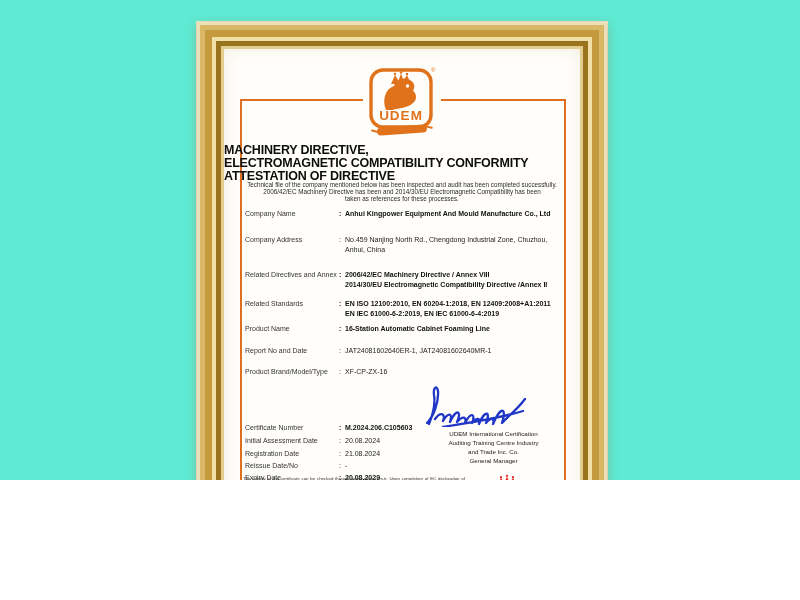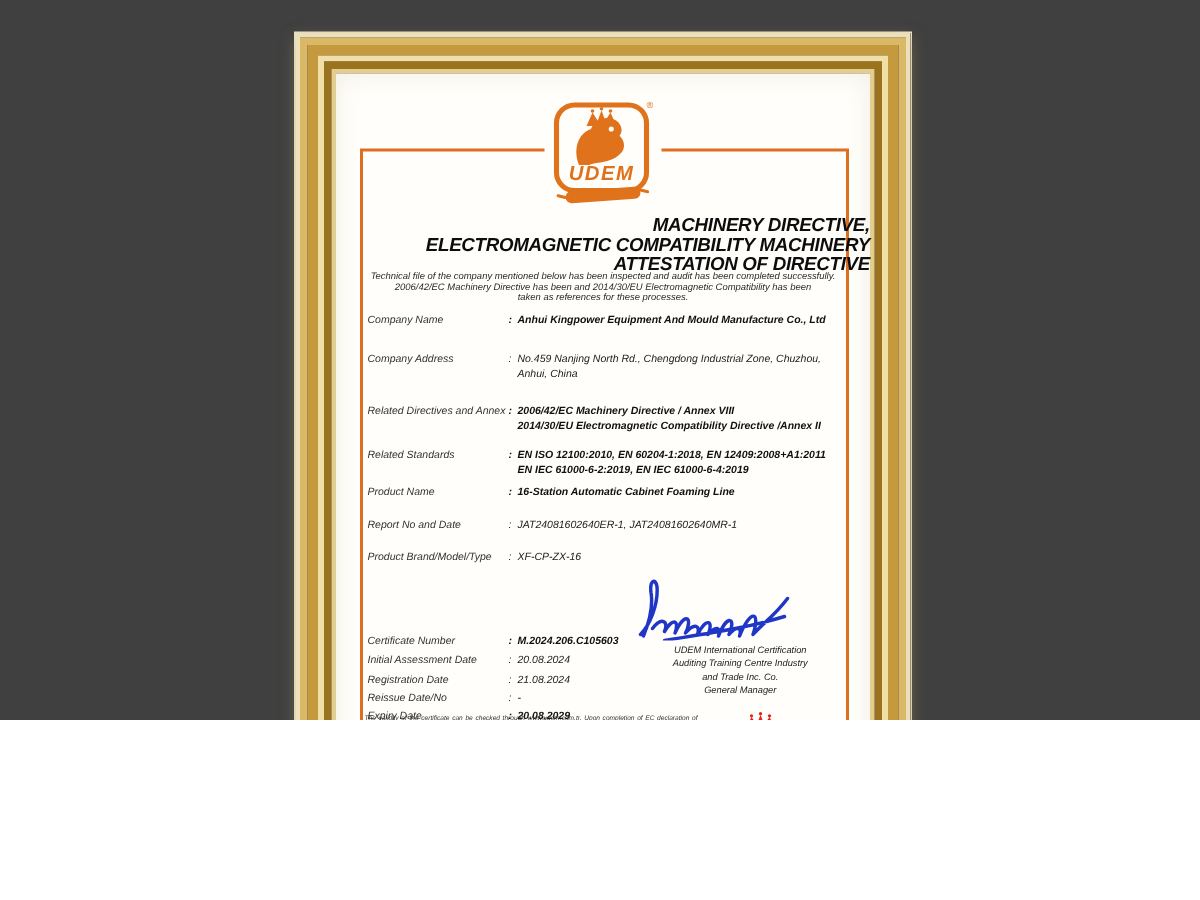--- a/index.html
+++ b/index.html
@@ -1,33 +1,33 @@
 <!DOCTYPE html>
 <html><head>
 <meta charset="utf-8">
 <style>
   html,body{margin:0;padding:0;background:#ffffff;}
-  .stage{position:relative;width:800px;height:480px;background:#404040;overflow:hidden;
-         font-family:"Liberation Sans",sans-serif;color:#1c1c1c;font-style:italic;}
+  .stage{position:relative;width:800px;height:480px;background:#5eead4;overflow:hidden;
+         font-family:"Liberation Sans",sans-serif;color:#1c1c1c;}
   
   .frame{position:absolute;left:197px;top:22px;width:410px;height:556px;box-sizing:border-box;
          border:3px solid #ece0ba;box-shadow:0 3px 10px rgba(160,140,90,.5),0 0 0 1px #efe6c8;}
   .f2{position:absolute;inset:0;border:5px solid #d9b967;box-sizing:border-box;}
   .f3{position:absolute;inset:0;border:7px solid #c59a3e;box-sizing:border-box;}
   .f4{position:absolute;inset:0;border:4px solid #f0dfa6;box-sizing:border-box;}
   .f5{position:absolute;inset:0;border:5px solid #9a731f;box-sizing:border-box;}
   .f6{position:absolute;inset:0;border:3px solid #e3cd8f;box-sizing:border-box;}
   
   .paper{position:absolute;inset:0;background:#fffefb;box-shadow:inset 0 0 16px rgba(175,150,95,.16);}
   .obox{position:absolute;left:16px;right:14px;top:50px;bottom:20px;border:2px solid #dd6f1e;}
   
   .logo{position:absolute;top:13px;left:50%;transform:translateX(-50%);background:#fffefb;
         padding:0 5px;z-index:3;line-height:0;}
   
-  .title{position:absolute;top:95px;left:0;right:0;text-align:right;z-index:2;}
+  .title{position:absolute;top:95px;left:0;right:0;text-align:left;z-index:2;}
   .title div{font-weight:bold;font-size:12.5px;line-height:12.8px;letter-spacing:-0.2px;color:#0d0d0d;}
   .intro{position:absolute;top:133px;left:0;right:0;text-align:center;font-size:6.3px;
          line-height:6.8px;color:#2a2a2a;}
   .intro .p1{max-width:316px;margin:0 auto;}
   .intro .p2{max-width:286px;margin:0 auto;}
   
   .row{position:absolute;left:18px;right:8px;font-size:7px;line-height:9.5px;}
   .flabel{position:absolute;left:3px;top:0;color:#333;}
   .fcolon{position:absolute;left:97px;top:0;}
   .fvalue{position:absolute;left:103px;top:0;right:0;}
@@ -80,21 +80,21 @@
             <g fill="#e0721c" transform="rotate(-4 34 68)">
               <rect x="9" y="64" width="50" height="8" rx="4"></rect>
               <rect x="3" y="66" width="7" height="2" rx="1" transform="rotate(18 6 67)"></rect>
               <rect x="58" y="66" width="7" height="2" rx="1" transform="rotate(18 61 67)"></rect>
             </g>
           </svg>
         </div>
 
         <div class="title">
           <div>MACHINERY DIRECTIVE,</div>
-          <div>ELECTROMAGNETIC COMPATIBILITY MACHINERY</div>
+          <div>ELECTROMAGNETIC COMPATIBILITY CONFORMITY</div>
           <div>ATTESTATION OF DIRECTIVE</div>
         </div>
         <div class="intro">
           <div class="p1">Technical file of the company mentioned below has been inspected and audit has been completed successfully.</div>
           <div class="p2">2006/42/EC Machinery Directive has been and 2014/30/EU Electromagnetic Compatibility has been taken as references for these processes.</div>
         </div>
 
         <div class="row" style="top:160px">
           <span class="flabel">Company Name</span>
           <span class="fcolon bold">:</span>

